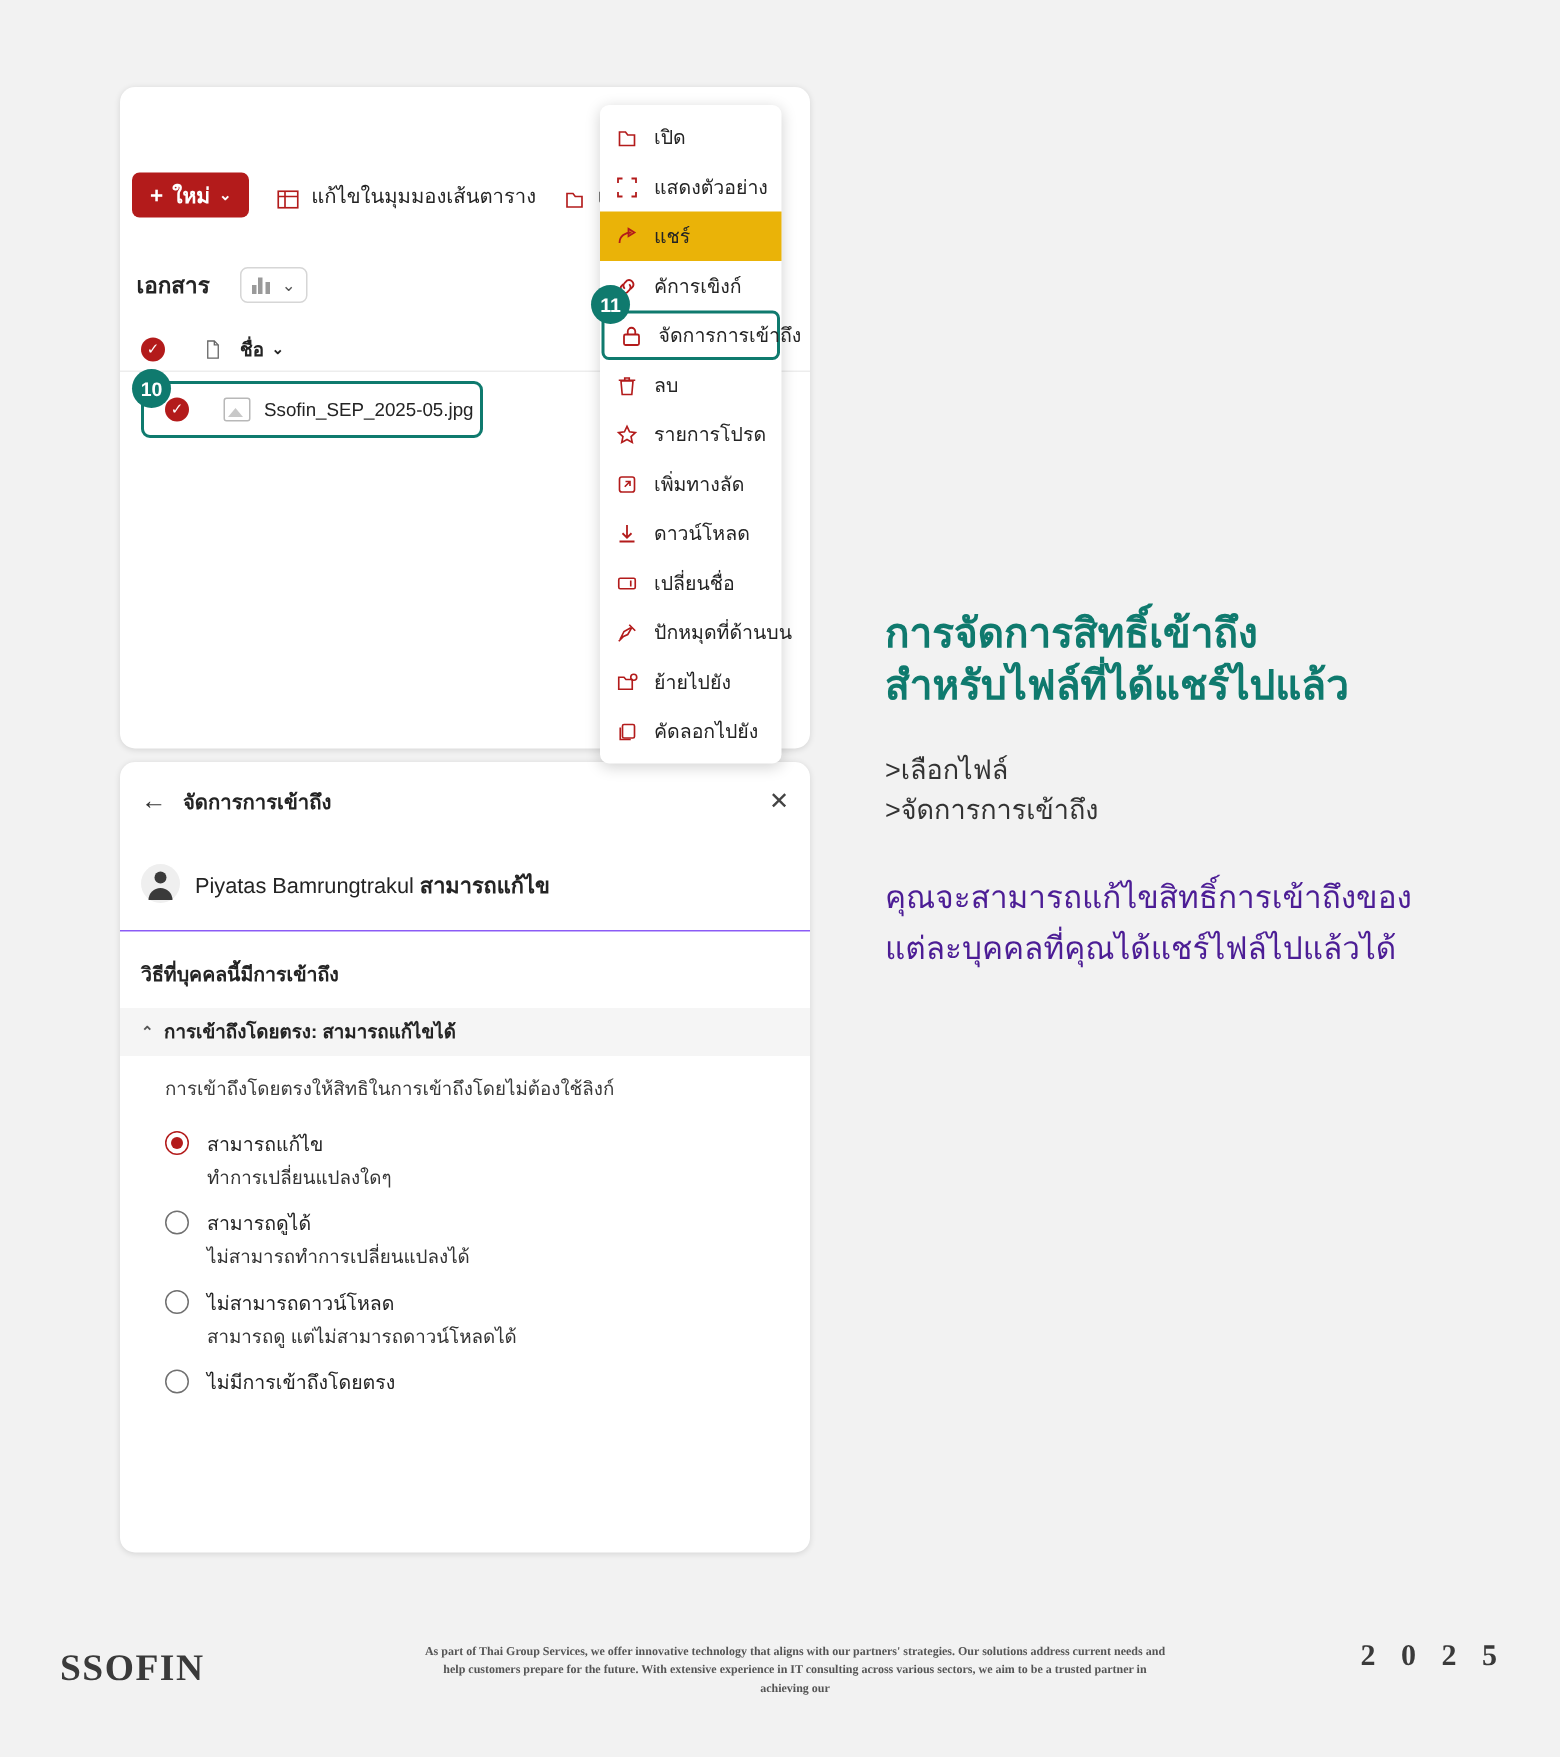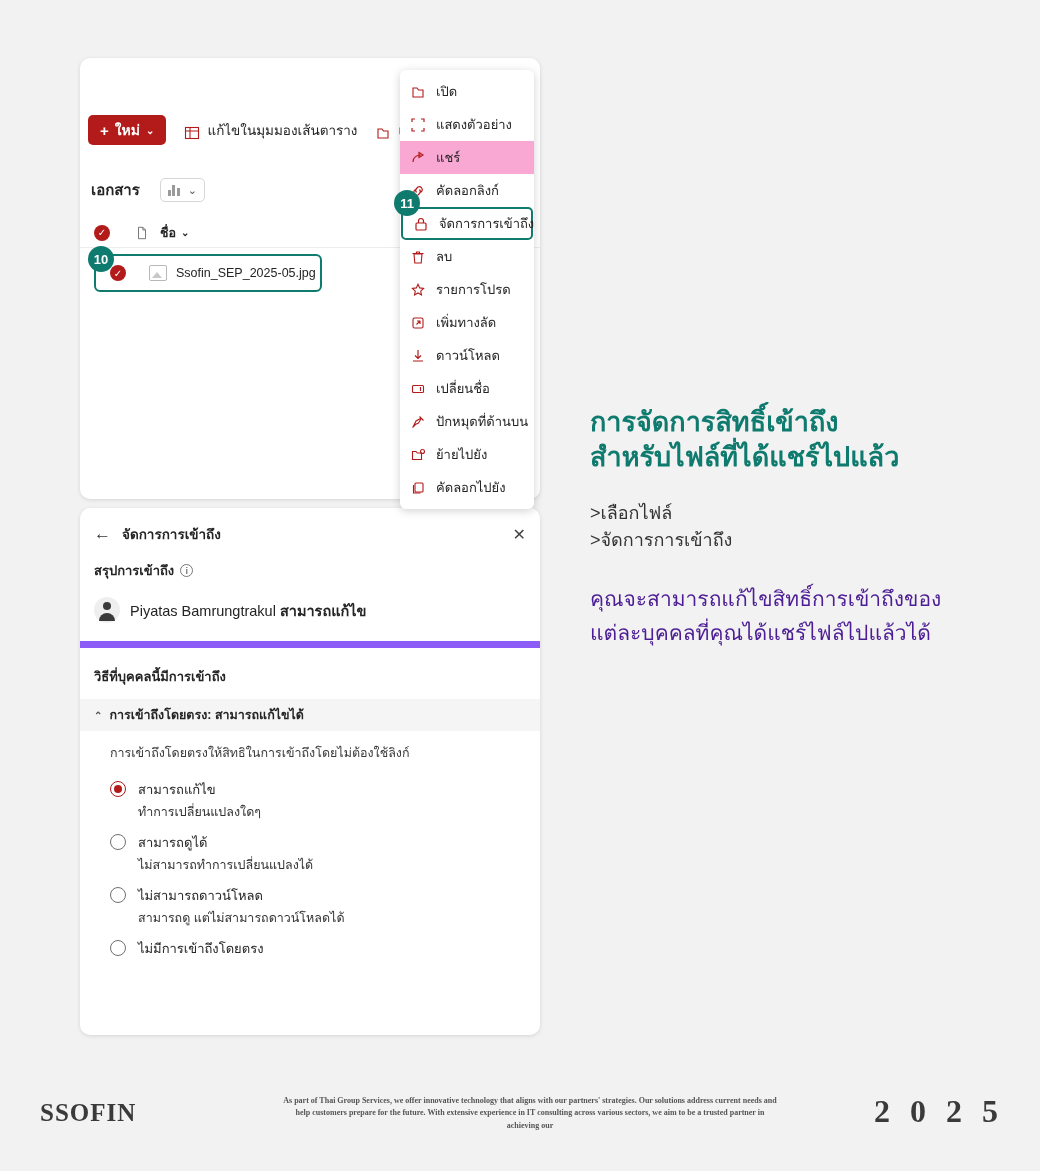--- a/index.html
+++ b/index.html
@@ -86,31 +86,31 @@
     width: 18px; height: 16px; border: 1px solid #b8b8b8; border-radius: 2px;
     position: relative; background: #fff;
   }
   .thumb:after {
     content:""; position:absolute; left:2px; bottom:2px; width:0;height:0;
     border-left:5px solid transparent;border-right:5px solid transparent;border-bottom:6px solid #c8c8c8;
   }
 
   
   #context-menu {
-    position: absolute; left: 400px; top: 70px; width: 134px;
+    position: absolute; left: 400px; top: 70px; width: 121px;
     background: #fff; border-radius: 6px;
     box-shadow: 0 2px 10px rgba(0,0,0,0.18);
     padding: 5px 0; z-index: 20;
   }
   .menu-item {
     display: flex; align-items: center; gap: 10px;
     height: 33px; padding: 0 10px; font-size: 13px; color: #242424;
     cursor: pointer; white-space: nowrap;
   }
-  .menu-item.highlight { background: #f9a8d4; }
+  .menu-item.highlight { background: #eab308; }
   .menu-item.selected {
     border: 2px solid #0f7a6e; border-radius: 5px;
     margin: 0 1px; height: 33px; background: #fff;
   }
   .m-icon { width: 16px; height: 16px; color: #b31b1b; flex: none; }
   .m-icon svg { display: block; }
 
   
   .badge {
     position: absolute; width: 26px; height: 26px; border-radius: 50%;
@@ -132,21 +132,21 @@
   .panel-title { font-size: 13.5px; font-weight: 700; color: #242424; margin-left: 6px;}
   .panel-close { margin-left: auto; font-size: 16px; color: #444; cursor: pointer; }
 
   .panel-sec-title { font-size: 13px; font-weight: 700; color: #242424; padding: 0 14px; display:flex; align-items:center; gap:6px;}
   .info-i {
     width: 13px; height: 13px; border-radius: 50%; border: 1px solid #777;
     color: #777; font-size: 9px; display: inline-flex; align-items: center; justify-content: center;
   }
   .person-row {
     display: flex; align-items: center; gap: 10px; padding: 16px 14px 18px 14px;
-    border-bottom: 7px solid #8b5cf6;
+    border-bottom: 1px solid #8b5cf6;
     text-align: right;
   }
   .avatar {
     width: 26px; height: 26px; border-radius: 50%; background: #efefef;
     display:flex; align-items:center; justify-content:center;
   }
   .avatar svg { display:block; }
   .person-name { font-size: 14.5px; color: #242424; }
   .person-name b { font-weight: 700; }
 
@@ -184,21 +184,21 @@
   .brand {
     position: absolute; left: 40px; top: 28px;
     font-size: 25px; font-weight: 700; letter-spacing: 1px; color: #3a3a3a;
   }
   .foot-text {
     position: absolute; left: 280px; top: 24px; width: 500px;
     text-align: center; font-size: 8px; line-height: 1.55; color: #555; font-weight: 600;
   }
   .year {
     position: absolute; right: 36px; top: 22px;
-    font-size: 32px; font-weight: 700; letter-spacing: 6px; color: #3a3a3a;
+    font-size: 20px; font-weight: 700; letter-spacing: 6px; color: #3a3a3a;
   }
 </style>
 </head>
 <body>
 
 <div id="root">
 
   <div class="window" id="top-window">
 
     <div class="toolbar">
@@ -300,21 +300,21 @@
       <span>แชร์</span>
     </div>
 
     <div class="menu-item">
       <span class="m-icon">
           <svg viewBox="0 0 16 16" width="16" height="16">
             <path d="M6.5 9.5 a3 3 0 0 1 0-4 l1.5-1.5 a3 3 0 0 1 4 4 L10.5 9.5" fill="none" stroke="#b31b1b" stroke-width="1.2"></path>
             <path d="M9.5 6.5 a3 3 0 0 1 0 4 L8 12 a3 3 0 0 1-4-4 L5.5 6.5" fill="none" stroke="#b31b1b" stroke-width="1.2"></path>
           </svg>
         </span>
-      <span>คัดลอกลิงก์</span>
+      <span>คัการเขิงก์</span>
     </div>
 
     <div class="menu-item selected">
       <span class="m-icon">
           <svg viewBox="0 0 16 16" width="16" height="16">
             <rect x="3" y="7" width="10" height="7" rx="1" fill="none" stroke="#b31b1b" stroke-width="1.2"></rect>
             <path d="M5.5 7 V5 a2.5 2.5 0 0 1 5 0 V7" fill="none" stroke="#b31b1b" stroke-width="1.2"></path>
           </svg>
         </span>
       <span>จัดการการเข้าถึง</span>
@@ -401,24 +401,20 @@
   <div class="badge" style="left:88px; top:246px;">10</div>
   <div class="badge" style="left:394px; top:190px;">11</div>
 
   <div id="access-panel">
     <div class="panel-head">
       <span class="back-arrow">←</span>
       <span class="panel-title">จัดการการเข้าถึง</span>
       <span class="panel-close">✕</span>
     </div>
 
-    <div class="panel-sec-title">
-      <span>สรุปการเข้าถึง</span>
-      <span class="info-i">i</span>
-    </div>
 
     <div class="person-row">
       <span class="avatar">
         <svg viewBox="0 0 26 26" width="26" height="26">
             <circle cx="13" cy="9" r="4" fill="#3a3a3a"></circle>
             <path d="M5 24 a8 8 0 0 1 16 0 z" fill="#3a3a3a"></path>
           </svg>
       </span>
       <span class="person-name">
         <span>Piyatas Bamrungtrakul</span>

